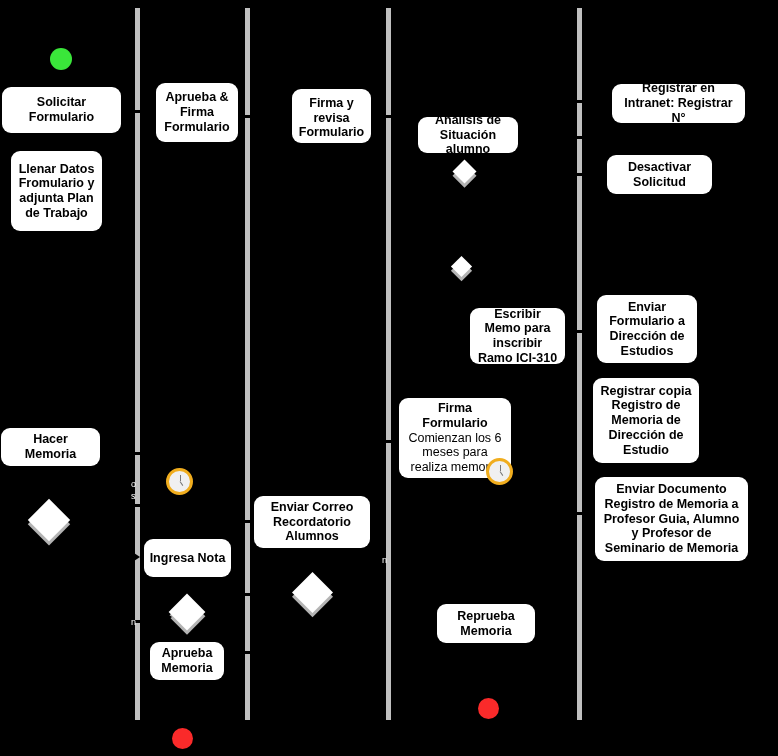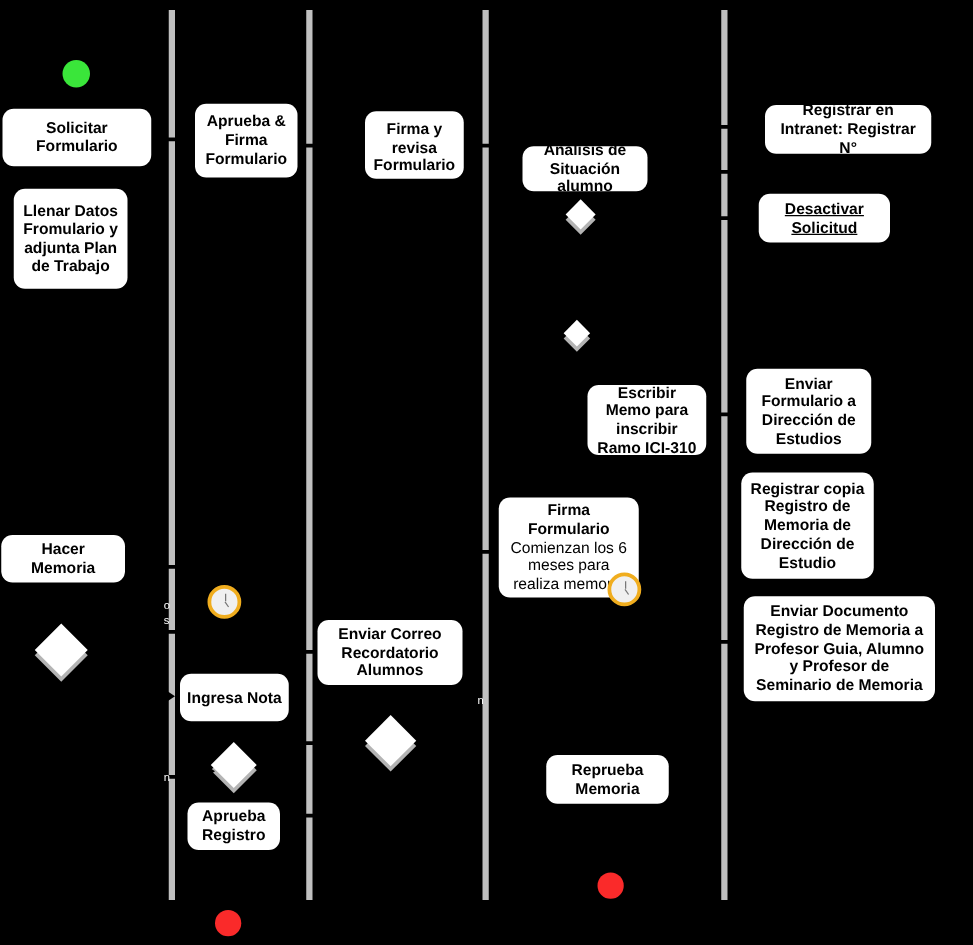--- a/index.html
+++ b/index.html
@@ -149,21 +149,21 @@
     <div class="task" style="left: 1px; top: 428px; width: 99px; height: 38px;">
       <span>Hacer Memoria</span>
     </div>
     <div class="task" style="left: 156px; top: 83px; width: 82px; height: 59px;">
       <span>Aprueba &amp; Firma Formulario</span>
     </div>
     <div class="task" style="left: 144px; top: 539px; width: 87px; height: 38px;">
       <span>Ingresa Nota</span>
     </div>
     <div class="task" style="left: 150px; top: 642px; width: 74px; height: 38px;">
-      <span>Aprueba Registro</span>
+      <span>Aprueba Memoria</span>
     </div>
     <div class="task" style="left: 292px; top: 89px; width: 79px; height: 54px; justify-content: flex-end;">
       <span>Firma y revisa Formulario</span>
     </div>
     <div class="task" style="left: 254px; top: 496px; width: 116px; height: 52px;">
       <span>Enviar Correo Recordatorio Alumnos</span>
     </div>
     <div class="task" style="left: 398px; top: 117px; width: 100px; height: 36px; margin-left: 20px;">
       <span>Análisis de Situación alumno</span>
     </div>
@@ -173,21 +173,21 @@
     <div class="task" style="left: 399px; top: 398px; width: 112px; height: 80px;">
       <span>Firma Formulario</span>
       <span class="sub">Comienzan los 6 meses para realiza memoria</span>
     </div>
     <div class="task" style="left: 437px; top: 604px; width: 98px; height: 39px;">
       <span>Reprueba Memoria</span>
     </div>
     <div class="task" style="left: 612px; top: 84px; width: 133px; height: 39px;">
       <span>Registrar en Intranet: Registrar N°</span>
     </div>
-    <div class="task" style="left: 607px; top: 155px; width: 105px; height: 39px; text-decoration: underline;">
+    <div class="task" style="left: 607px; top: 155px; width: 105px; height: 39px;">
       <span>Desactivar Solicitud</span>
     </div>
     <div class="task" style="left: 597px; top: 295px; width: 100px; height: 68px;">
       <span>Enviar Formulario a Dirección de Estudios</span>
     </div>
     <div class="task" style="left: 593px; top: 378px; width: 106px; height: 85px; align-items: flex-end;">
       <span>Registrar copia Registro de Memoria de Dirección de Estudio</span>
     </div>
     <div class="task" style="left: 595px; top: 477px; width: 153px; height: 84px;">
       <span>Enviar Documento Registro  de Memoria a Profesor Guia, Alumno y Profesor de Seminario de Memoria</span>

